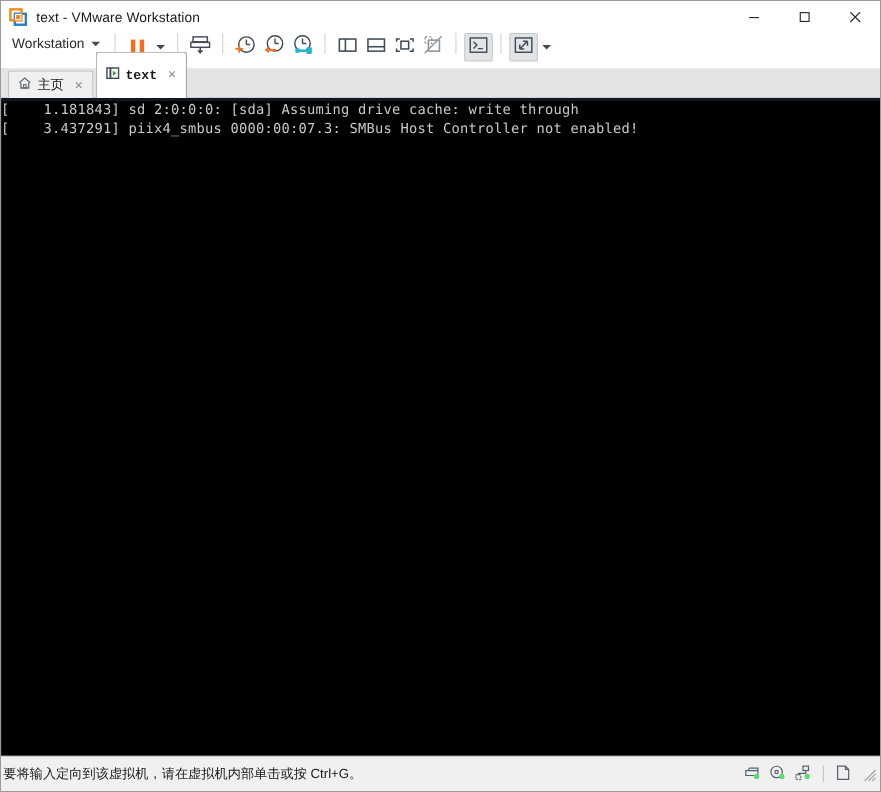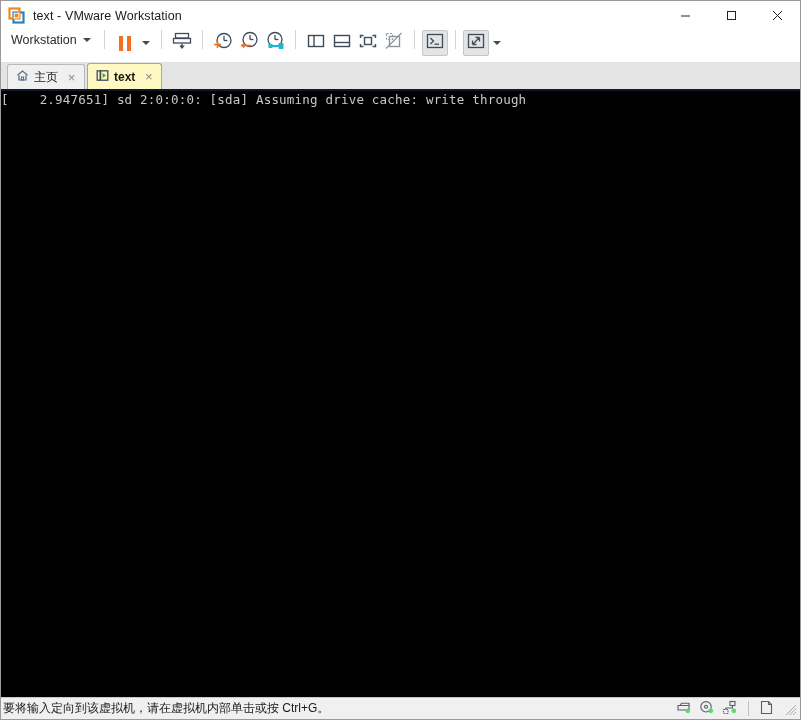--- a/index.html
+++ b/index.html
@@ -85,25 +85,26 @@
     box-sizing:border-box;
     font-size:12px;color:#1a1a1a;
     background:#f0f0f0;
     border:1px solid #b9b9b9;
     border-bottom:none;
     border-top-left-radius:3px;border-top-right-radius:3px;
     margin-right:2px;
     position:relative;
   }
   .tab.active{
-    background:#fef9c3;
+    background:#ffffff;
     font-weight:bold;
-    height:26px;
+    height:42px;
     border-color:#a6a6a6;
     z-index:2;
+    font-family:Liberation Mono, monospace;
   }
   .tab-label{white-space:nowrap;}
   .tab-close{
     color:#8a8a8a;font-size:13px;line-height:1;margin-left:3px;
     width:11px;text-align:center;
   }
   .tab.active .tab-close{color:#8a8a8a;font-weight:normal;}
 
   
   .vmscreen{
@@ -116,21 +117,21 @@
     font-size:12.5px;
     line-height:16px;
     color:#c8c8c8;
     white-space:pre;
     padding:1px 0 0 0;
     letter-spacing:0.2px;
   }
 
   
   .statusbar{
-    height:22px;min-height:22px;
+    height:32px;min-height:22px;
     background:#f0f0f0;
     display:flex;align-items:center;
     font-size:12px;color:#1a1a1a;
     padding-left:2px;
     box-sizing:border-box;
     border-top:1px solid #c8c8c8;
   }
   .status-text{white-space:nowrap;}
   .status-icons{margin-left:auto;display:flex;align-items:center;gap:7px;padding-right:3px;}
   .st-sep{width:1px;height:15px;background:#c0c0c0;margin:0 3px;}
@@ -333,21 +334,22 @@
           <path d="M6.6 4 L10 6.5 L6.6 9 Z" fill="#3faa35"></path>
         </svg>
       </span>
       <span class="tab-label">text</span>
       <span class="tab-close">×</span>
     </div>
 
   </div>
 
   <div class="vmscreen">
-    <div class="console">[    2.947651] sd 2:0:0:0: [sda] Assuming drive cache: write through</div>
+    <div class="console">[    1.181843] sd 2:0:0:0: [sda] Assuming drive cache: write through</div>
+    <div class="console">[    3.437291] piix4_smbus 0000:00:07.3: SMBus Host Controller not enabled!</div>
   </div>
 
   <div class="statusbar">
     <span class="status-text">要将输入定向到该虚拟机，请在虚拟机内部单击或按 Ctrl+G。</span>
     <div class="status-icons">
 
       <span>
         <svg width="16" height="15" viewBox="0 0 16 15">
           <path d="M2 5.5 H13 V10 H2 Z" fill="none" stroke="#53616e" stroke-width="1.1"></path>
           <path d="M4 5.5 L5.5 3.2 H13 V5.5" fill="none" stroke="#53616e" stroke-width="1.1"></path>

